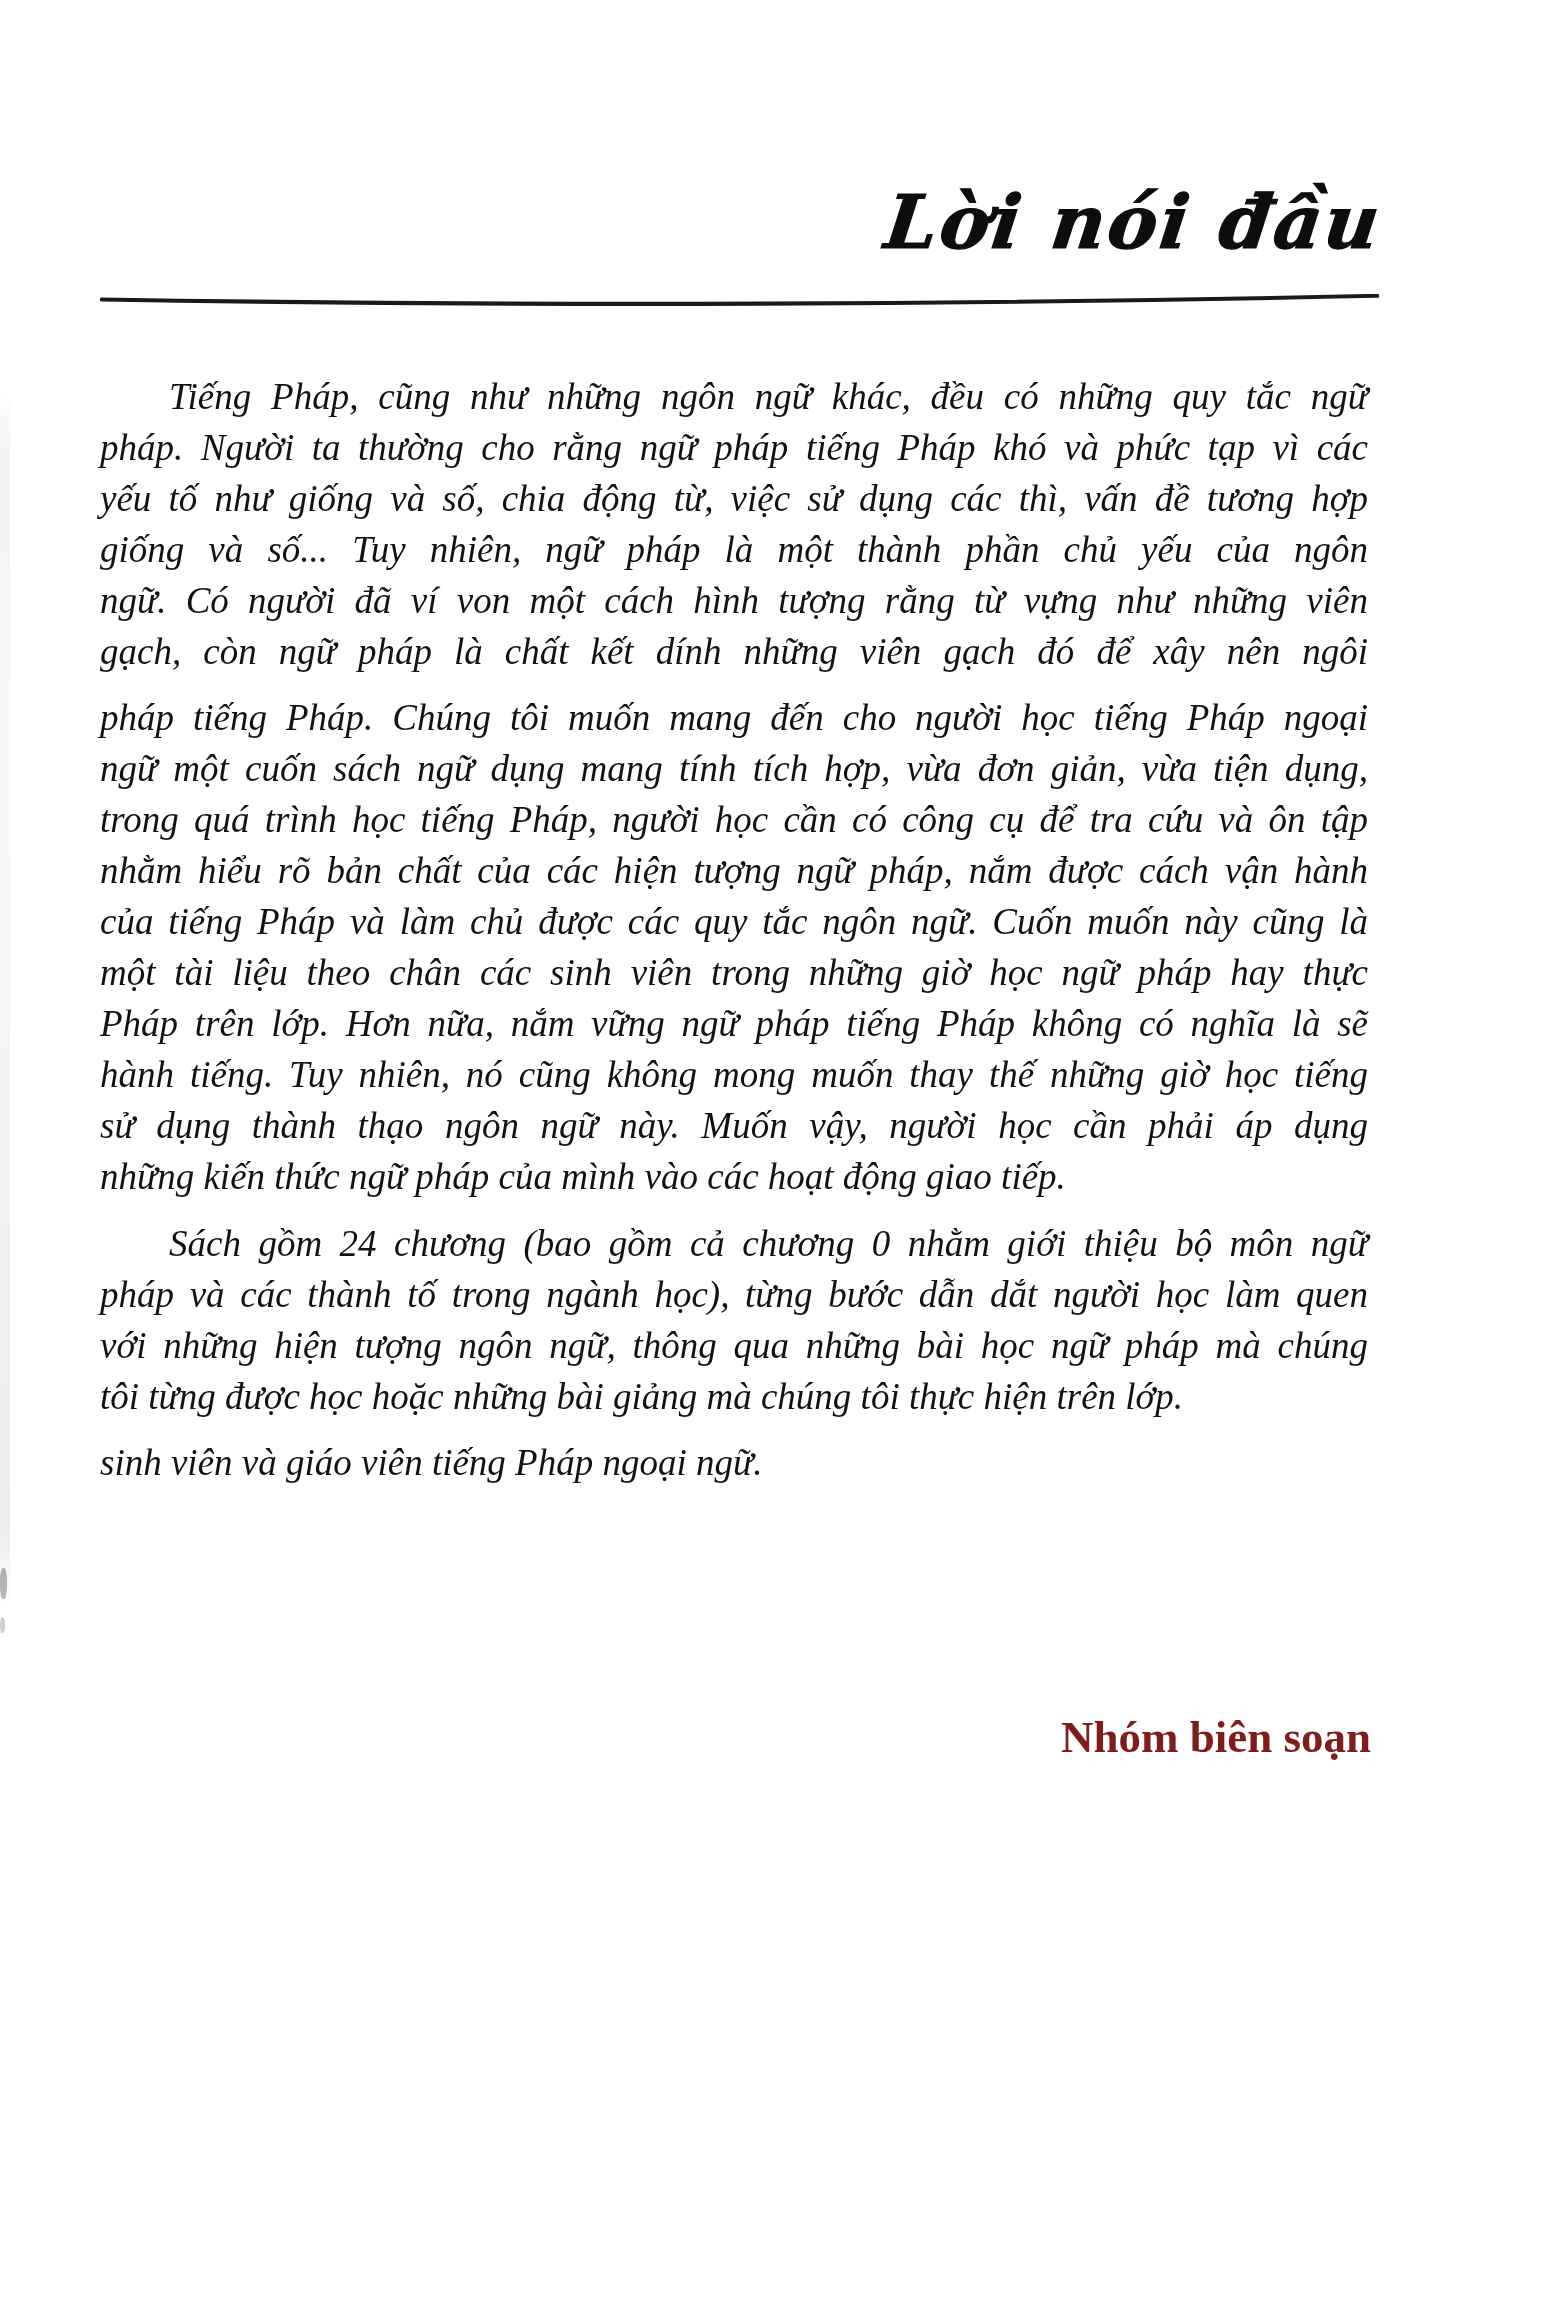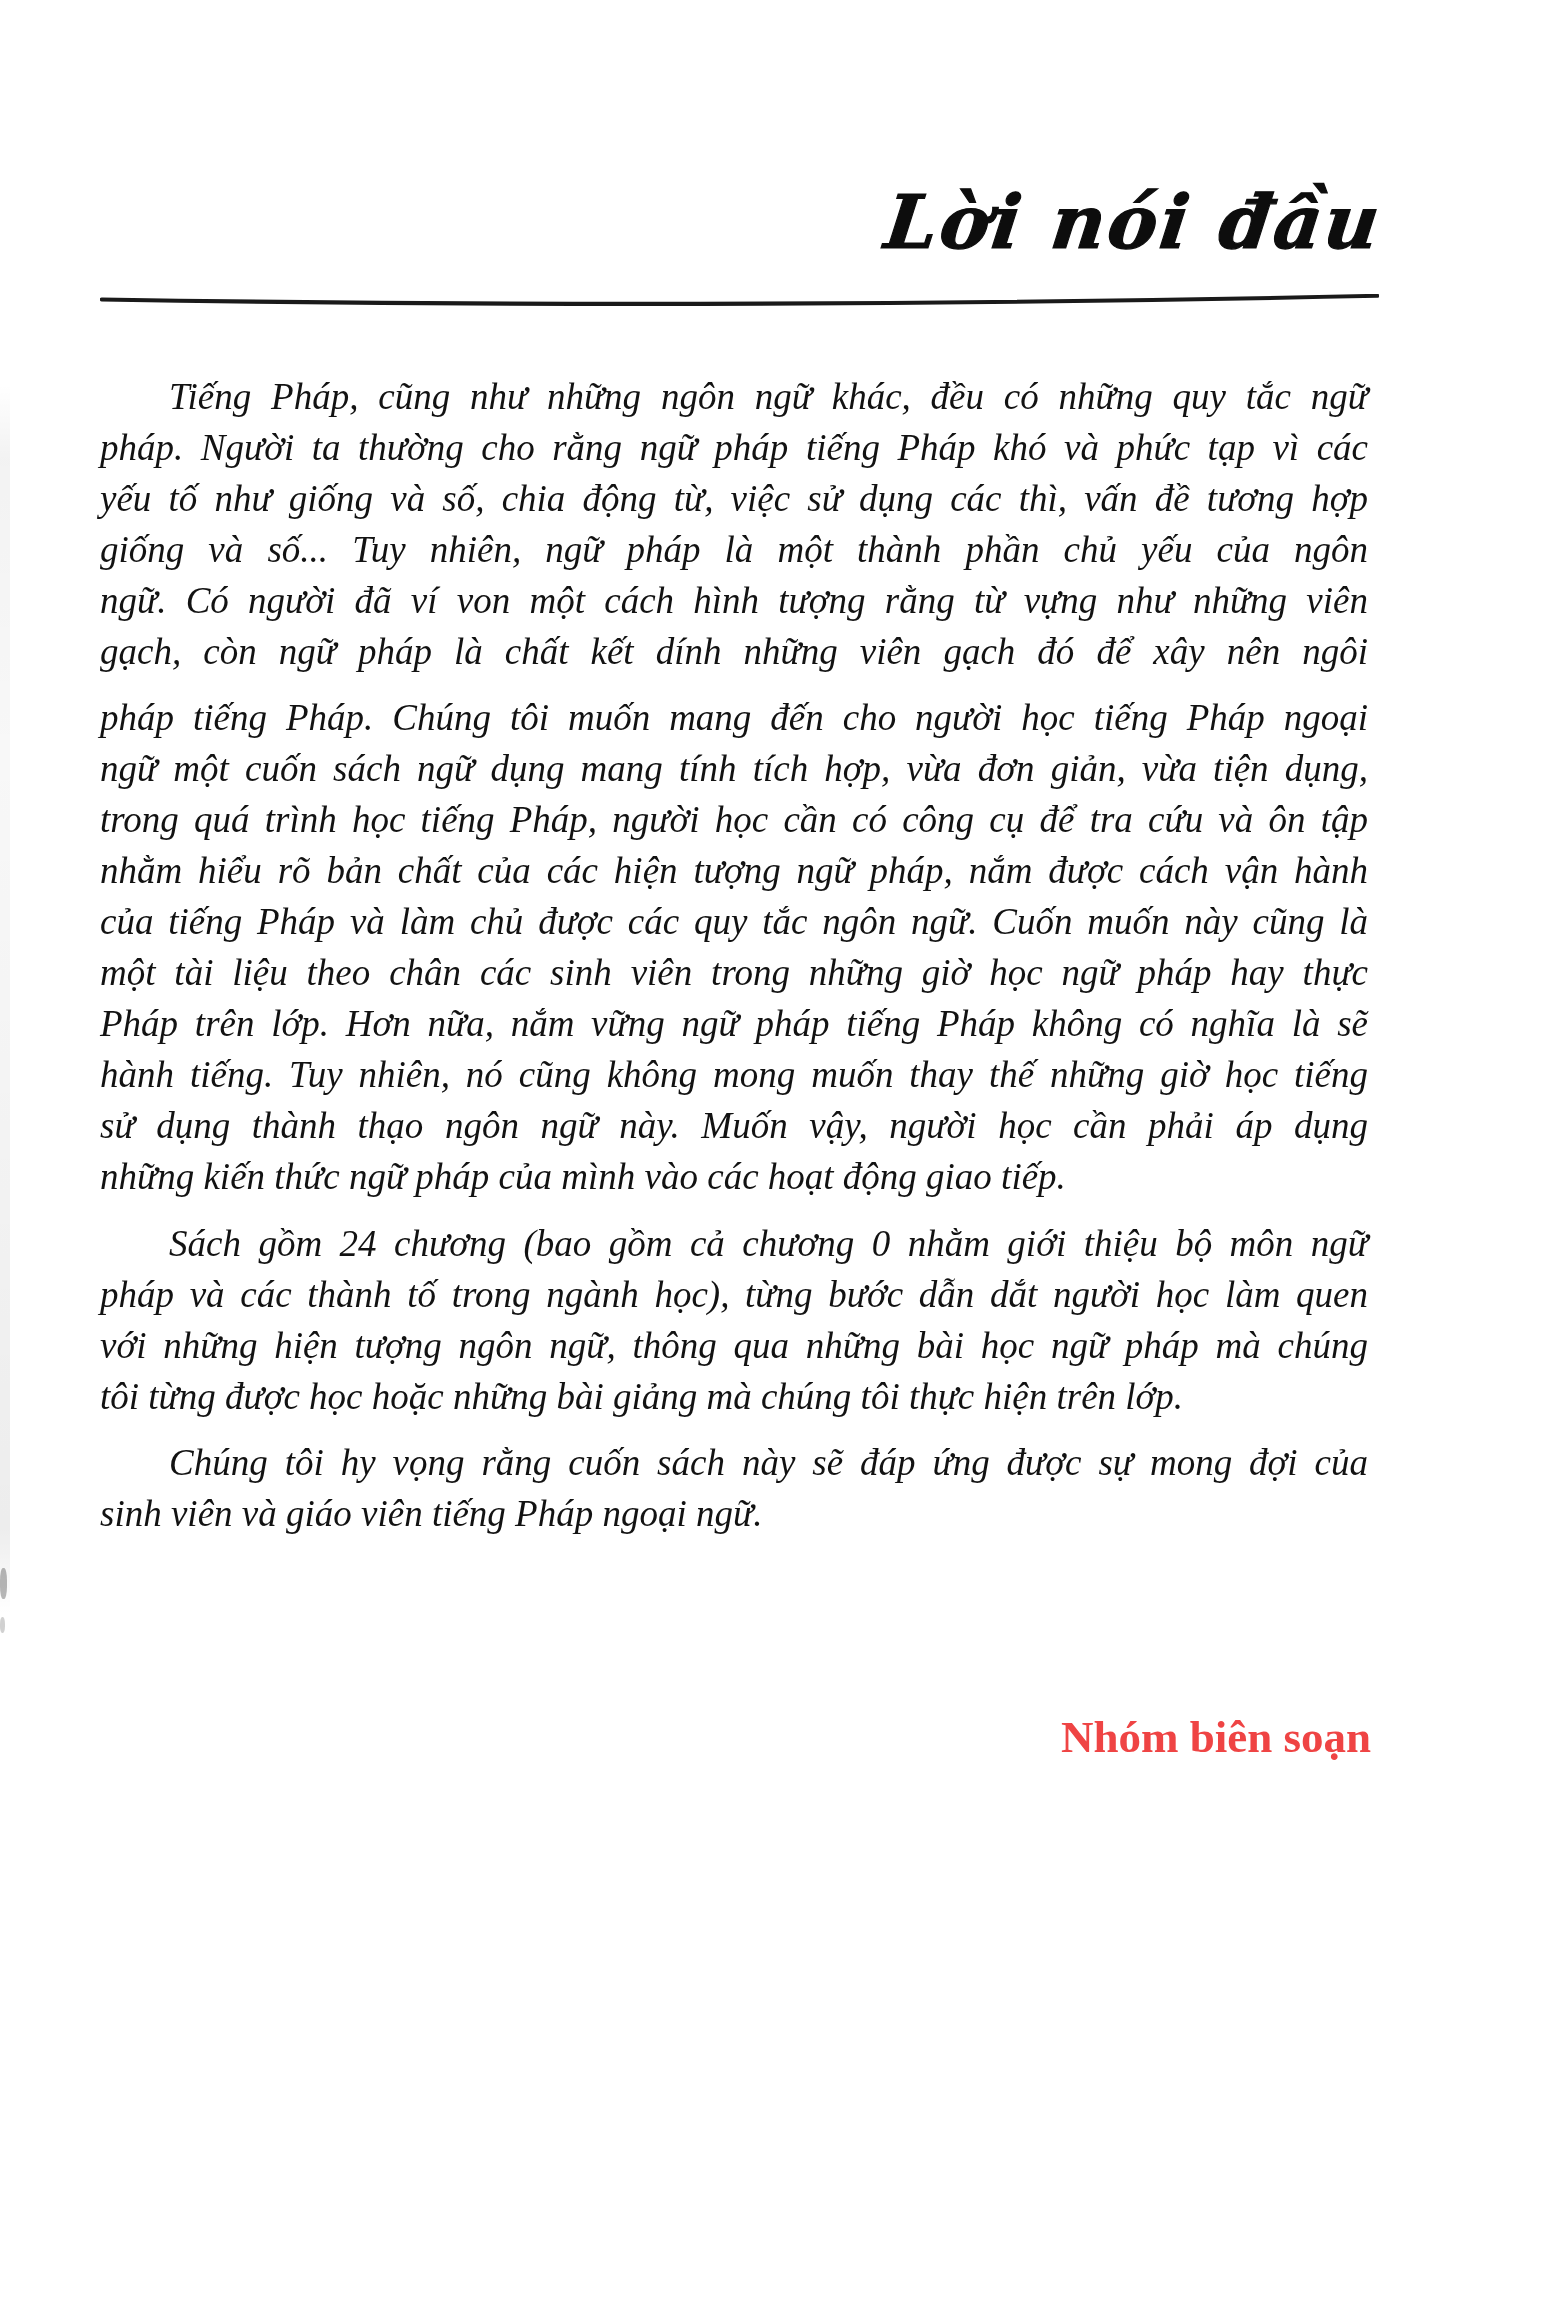--- a/index.html
+++ b/index.html
@@ -101,21 +101,21 @@
     position: absolute;
     left: 97px;
     top: 1711px;
     width: 1274px;
     text-align: right;
     font-family: "Liberation Serif", serif;
     font-style: normal;
     font-weight: bold;
     font-size: 45px;
     line-height: 52px;
-    color: #ef4444;
+    color: #7f1d1d;
   }
 </style>
 </head>
 <body>
 
 <div class="page">
 
   <div class="scan-strip"></div>
   <div class="scan-smudge-1"></div>
   <div class="scan-smudge-2"></div>
@@ -147,21 +147,20 @@
         <div class="line">sử dụng thành thạo ngôn ngữ này. Muốn vậy, người học cần phải áp dụng</div>
         <div class="line last">những kiến thức ngữ pháp của mình vào các hoạt động giao tiếp.</div>
       </div>
       <div class="paragraph">
         <div class="line first">Sách gồm 24 chương (bao gồm cả chương 0 nhằm giới thiệu bộ môn ngữ</div>
         <div class="line">pháp và các thành tố trong ngành học), từng bước dẫn dắt người học làm quen</div>
         <div class="line">với những hiện tượng ngôn ngữ, thông qua những bài học ngữ pháp mà chúng</div>
         <div class="line last">tôi từng được học hoặc những bài giảng mà chúng tôi thực hiện trên lớp.</div>
       </div>
       <div class="paragraph">
-        <div class="line first">Chúng tôi hy vọng rằng cuốn sách này sẽ đáp ứng được sự mong đợi của</div>
         <div class="line last">sinh viên và giáo viên tiếng Pháp ngoại ngữ.</div>
       </div>
     </div>
 
   <div class="signature">Nhóm biên soạn</div>
 
 </div>
 
 
 </body></html>

